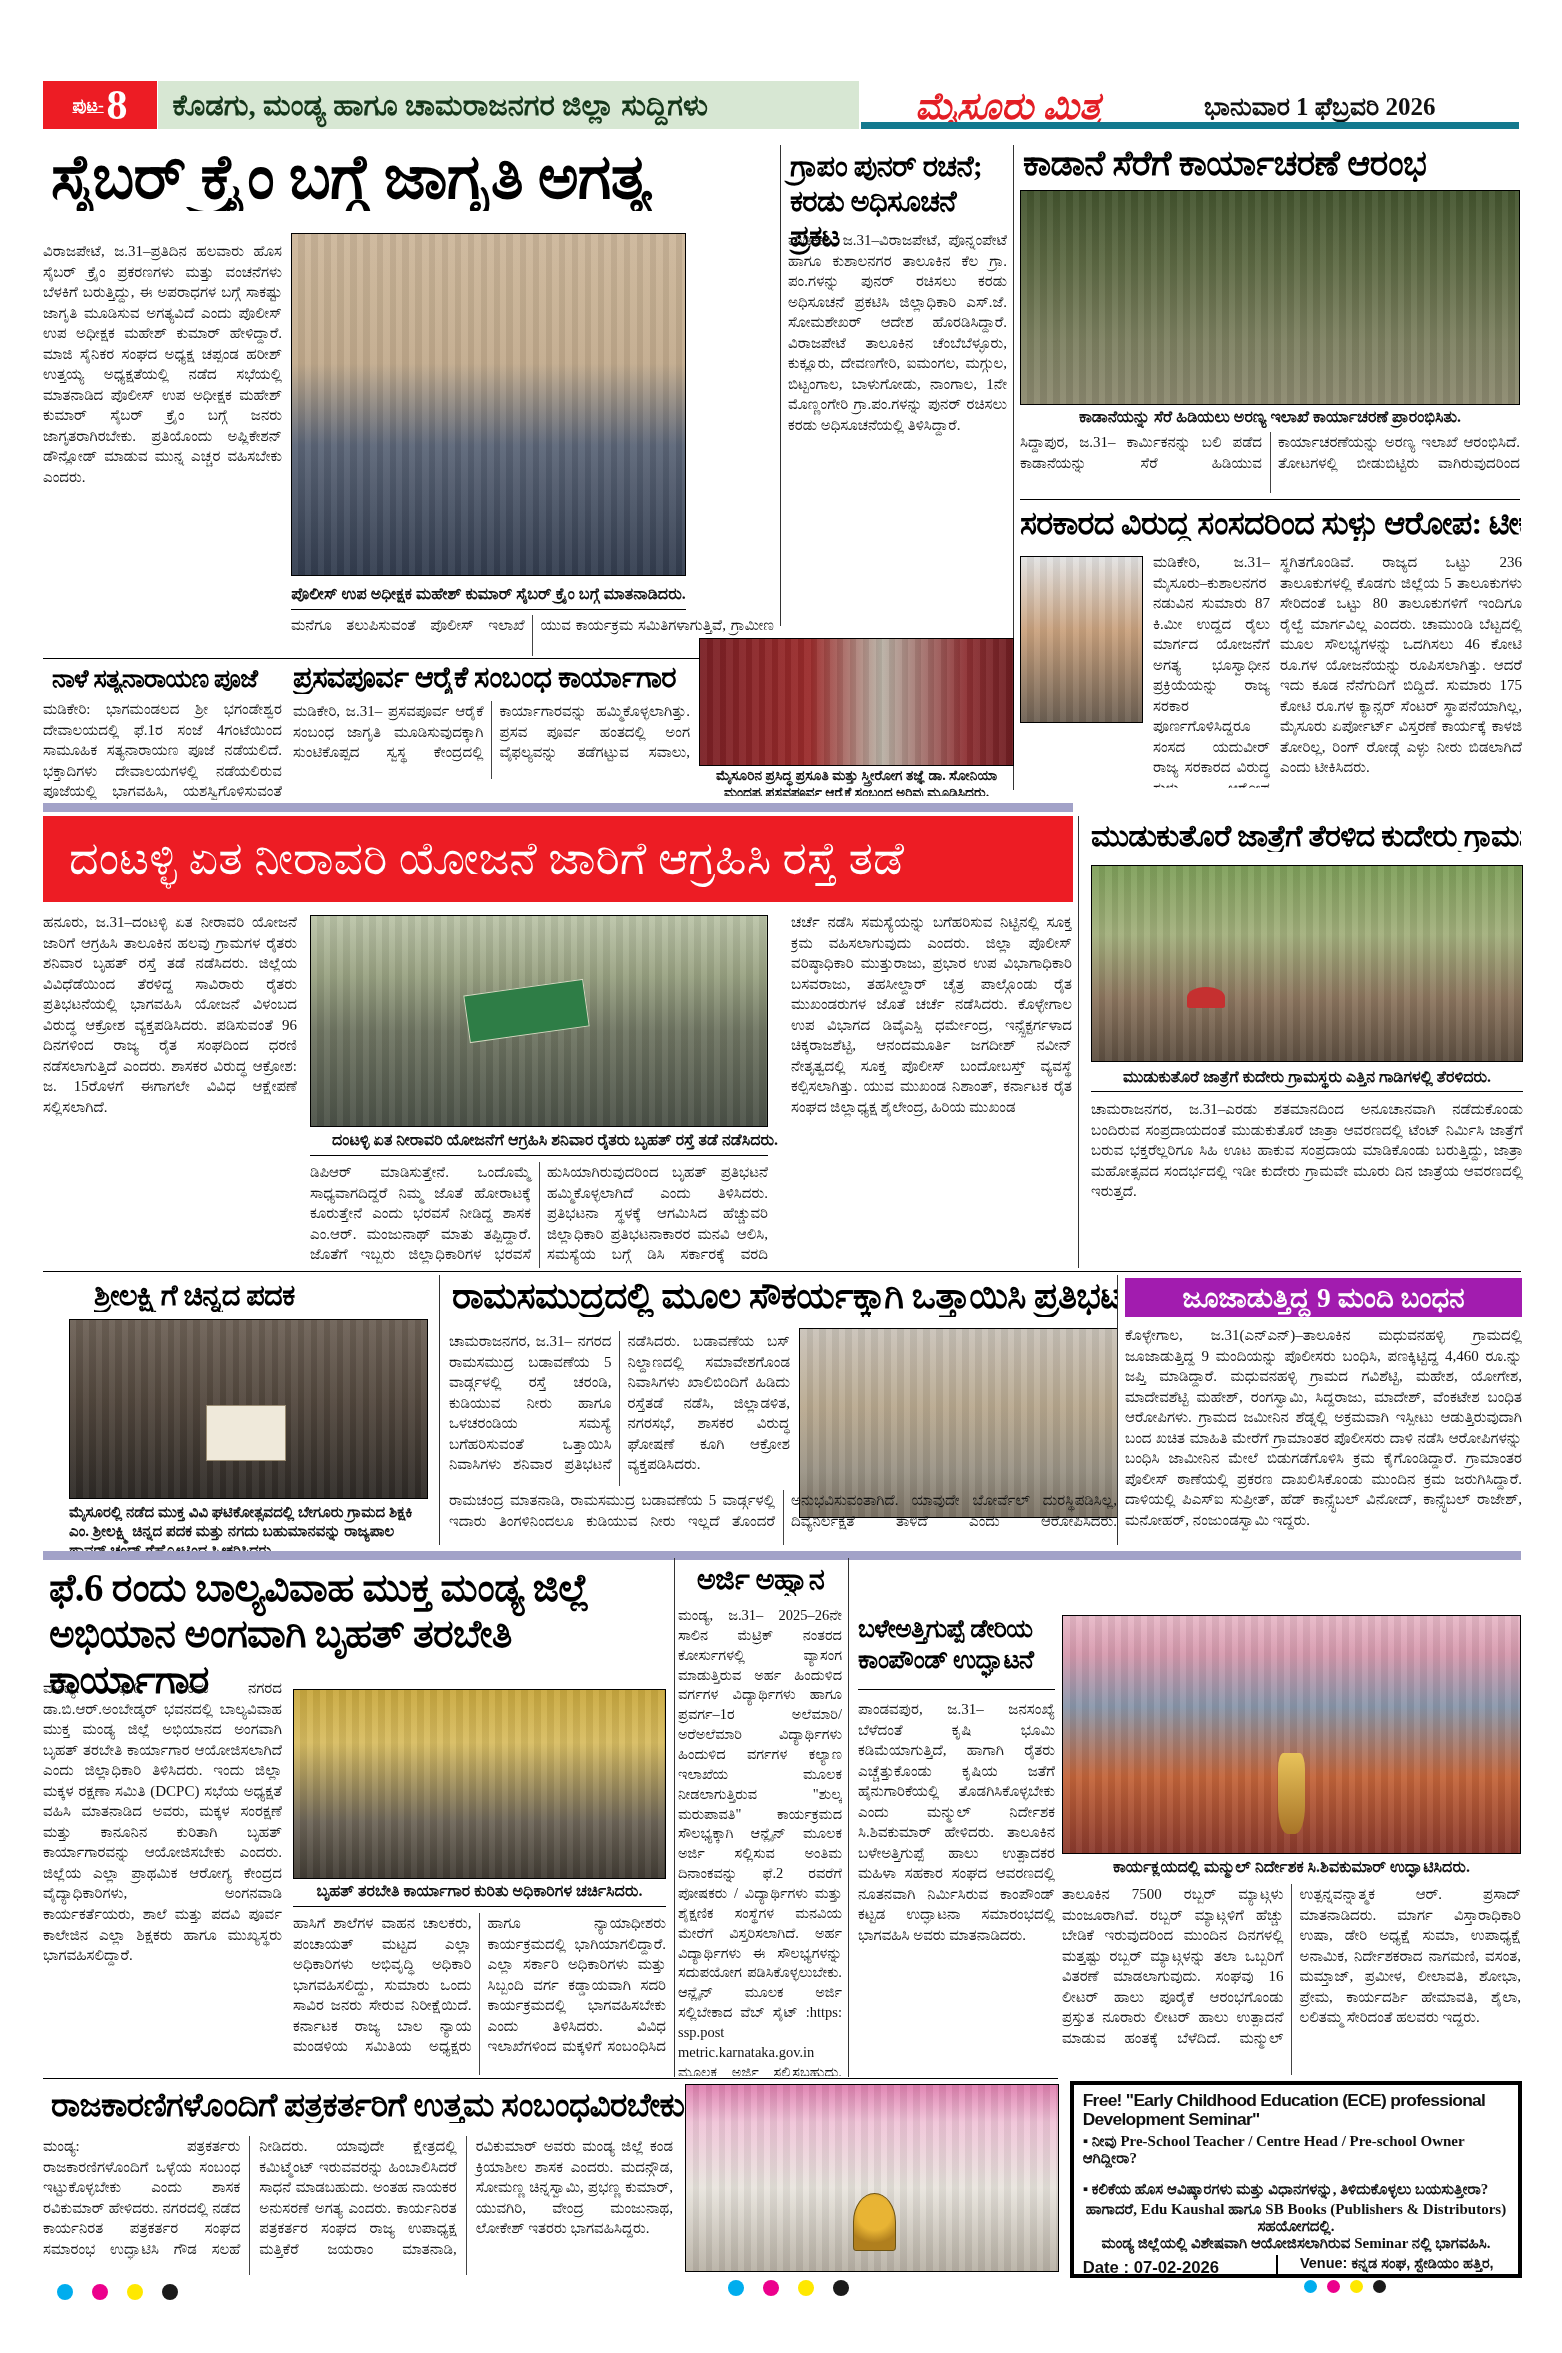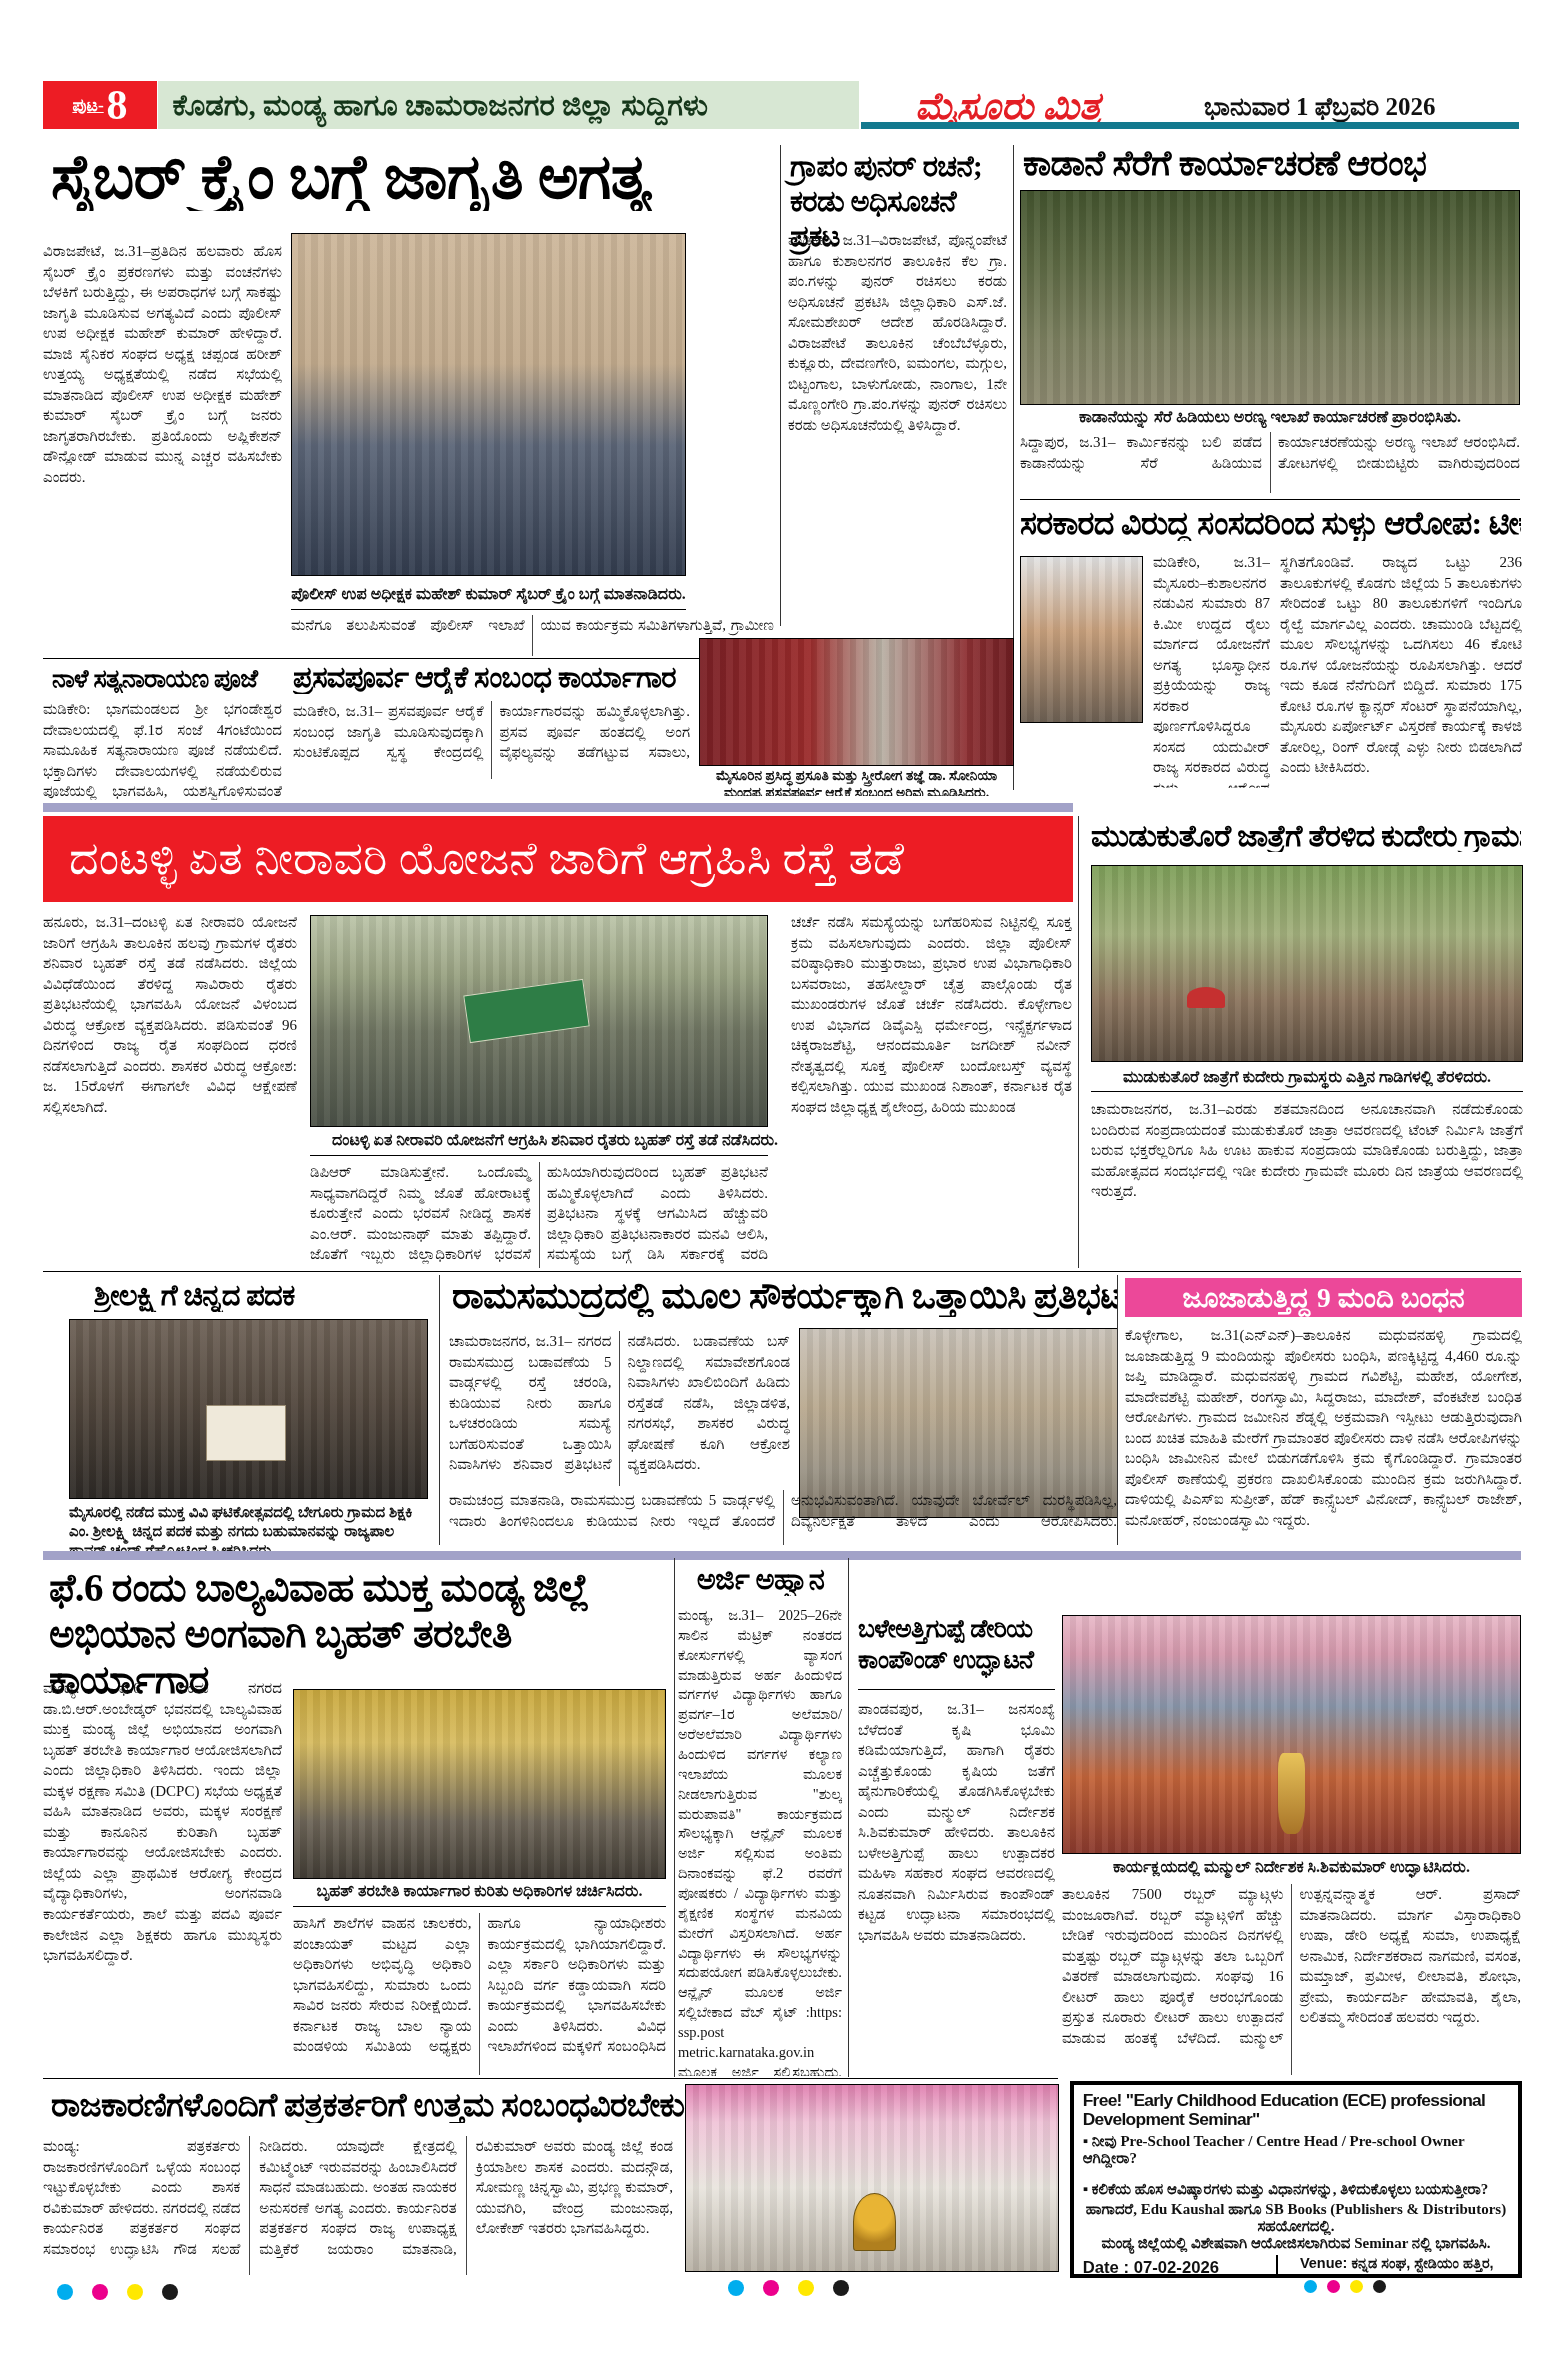--- a/index.html
+++ b/index.html
@@ -14,21 +14,21 @@
   .cap{font-weight:bold;font-size:16px;text-align:center;line-height:1.25;overflow:hidden;}
   .photo{border:1.4px solid #000;box-sizing:border-box;overflow:hidden;}
   .photo::after{content:"";display:block;width:100%;height:100%;
      background:repeating-linear-gradient(90deg,rgba(255,255,255,.05) 0 6.5px,rgba(0,0,0,.06) 6.5px 13px);}
   .vr{width:1.4px;background:#333;}
   .thin{height:1.4px;background:#000;}
   .divider{height:8.7px;background:#a2a2c8;}
   .dot{width:16px;height:16px;border-radius:50%;display:inline-block;margin-right:19px;}
   .c{background:#00adee}.m{background:#ec008c}.y{background:#ffe800}.k{background:#1b1b1b}
   .banner-red{background:#ed1c24;color:#fff;font-weight:normal;}
-  .banner-black{background:#ec4899;color:#fff;font-weight:bold;text-align:center;}
+  .banner-black{background:#a21caf;color:#fff;font-weight:bold;text-align:center;}
   .green-head{color:#17a23b;}
   .adbox{border:4.3px solid #000;box-sizing:border-box;background:#fff;padding:5.8px 8.7px;overflow:hidden;}
   .adrow{display:flex;align-items:stretch;}
   .portrait{float:left;margin:4.3px 10px 4.3px 0;}
 </style>
 </head>
 <body>
 
 <div id="page">
 

